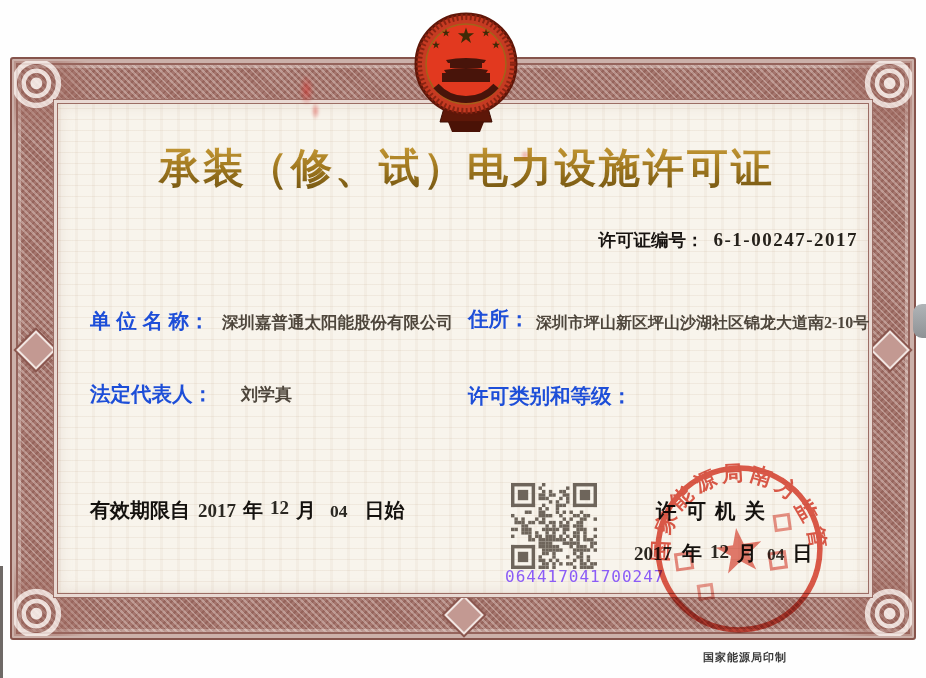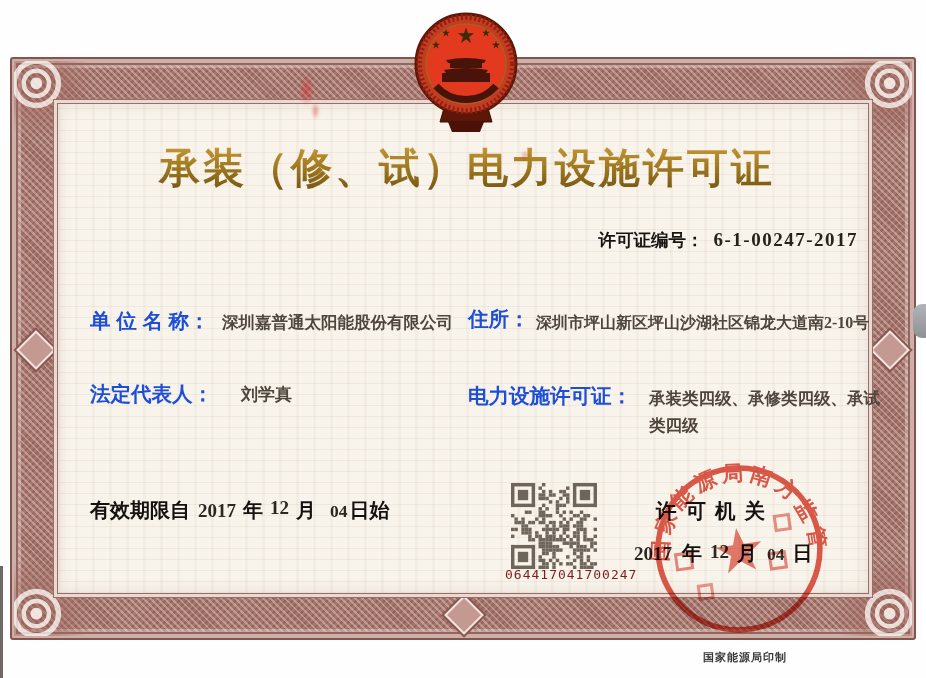--- a/index.html
+++ b/index.html
@@ -59,26 +59,26 @@
   .val-cat{left:649px;top:385px;font-size:16.5px;width:238px;line-height:27px;font-weight:600;}
 
   .vline{position:absolute;font-size:20px;font-weight:800;color:#14110e;white-space:nowrap;}
   .v1{left:90px;top:497px;}
   .v2{left:90px;top:540px;}
   .v-num{font-family:"Liberation Serif",serif;font-weight:600;font-size:19px;color:#2b2822;}
   .v-year{margin-left:8px;}
   .v-unit2{margin-left:7px;}
   .v-month{margin-left:7px;position:relative;top:-3px;}
   .v-day{margin-left:14px;font-size:17.5px;}
-  .v-suffix{margin-left:2px;}
+  .v-suffix{margin-left:17px;}
   .v-to{margin-left:86px;}
 
   .qr-wrap{position:absolute;left:509px;top:483px;}
   .qr-num{position:absolute;left:505px;top:567px;font-family:"DejaVu Sans Mono",monospace;
-    font-size:13px;letter-spacing:1px;color:#7f1d1d;}
+    font-size:16px;letter-spacing:1px;color:#8b5cf6;}
 
   .auth-label{position:absolute;left:656px;top:497px;font-size:20.5px;font-weight:800;
     letter-spacing:9px;color:#14110e;white-space:nowrap;z-index:3;}
   .auth-date{position:absolute;left:634px;top:540px;font-size:20px;font-weight:800;color:#14110e;
     white-space:nowrap;z-index:3;}
   .a-num{font-family:"Liberation Serif",serif;font-weight:600;font-size:19px;color:#2b2822;}
   .a-ml10{margin-left:10px;} .a-ml8{margin-left:8px;}
   .a-month{position:relative;top:-2px;}
   .a-day{font-size:17.5px;color:#3a352e;}
 
@@ -152,22 +152,21 @@
 
   <div class="lbl" style="left:90px;top:307px;">单 位 名 称：</div>
   <div class="val val-unit">深圳嘉普通太阳能股份有限公司</div>
 
   <div class="lbl" style="left:468px;top:305px;">住所：</div>
   <div class="val val-addr">深圳市坪山新区坪山沙湖社区锦龙大道南2-10号</div>
 
   <div class="lbl" style="left:90px;top:380px;">法定代表人：</div>
   <div class="val val-rep">刘学真</div>
 
-  <div class="lbl" style="left:468px;top:382px;">电力设施许可证：</div>
-  <div class="val val-cat">承装类四级、承修类四级、承试类四级</div>
+  <div class="lbl" style="left:468px;top:382px;">许可类别和等级：</div>
 
   <div class="vline v1">
     <span>有效期限自</span><span class="v-num v-year">2017</span><span class="v-unit2">年</span><span class="v-num v-month">12</span><span class="v-unit2">月</span><span class="v-num v-day">04</span><span class="v-suffix">日始</span>
   </div>
 
   <div class="qr-wrap">
     <svg width="90" height="86" id="qr-svg" viewBox="0 0 87.5 87.5">
         <rect x="31.5" y="0" width="3.5" height="3.5" fill="#6e655b"></rect>
         <rect x="28" y="3.5" width="3.5" height="3.5" fill="#6e655b"></rect>
         <rect x="56" y="3.5" width="3.5" height="3.5" fill="#6e655b"></rect>

